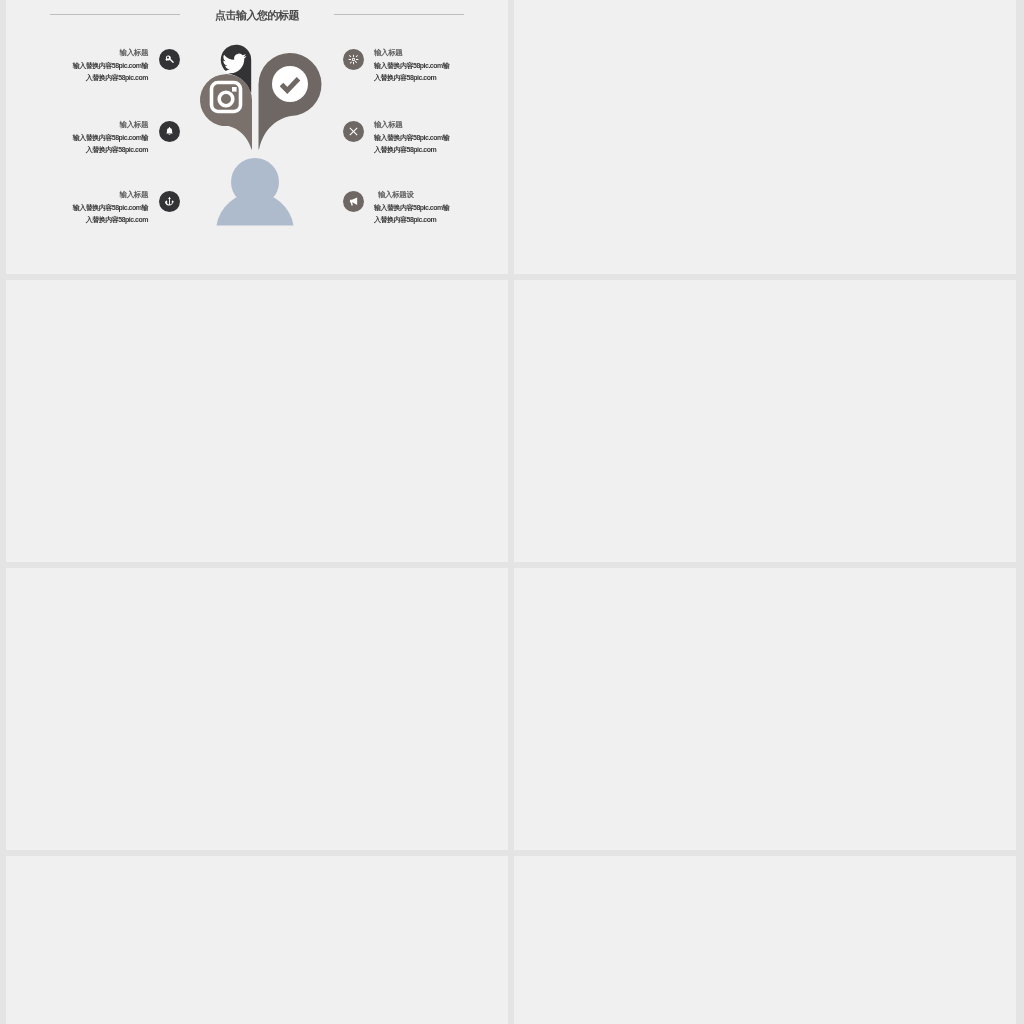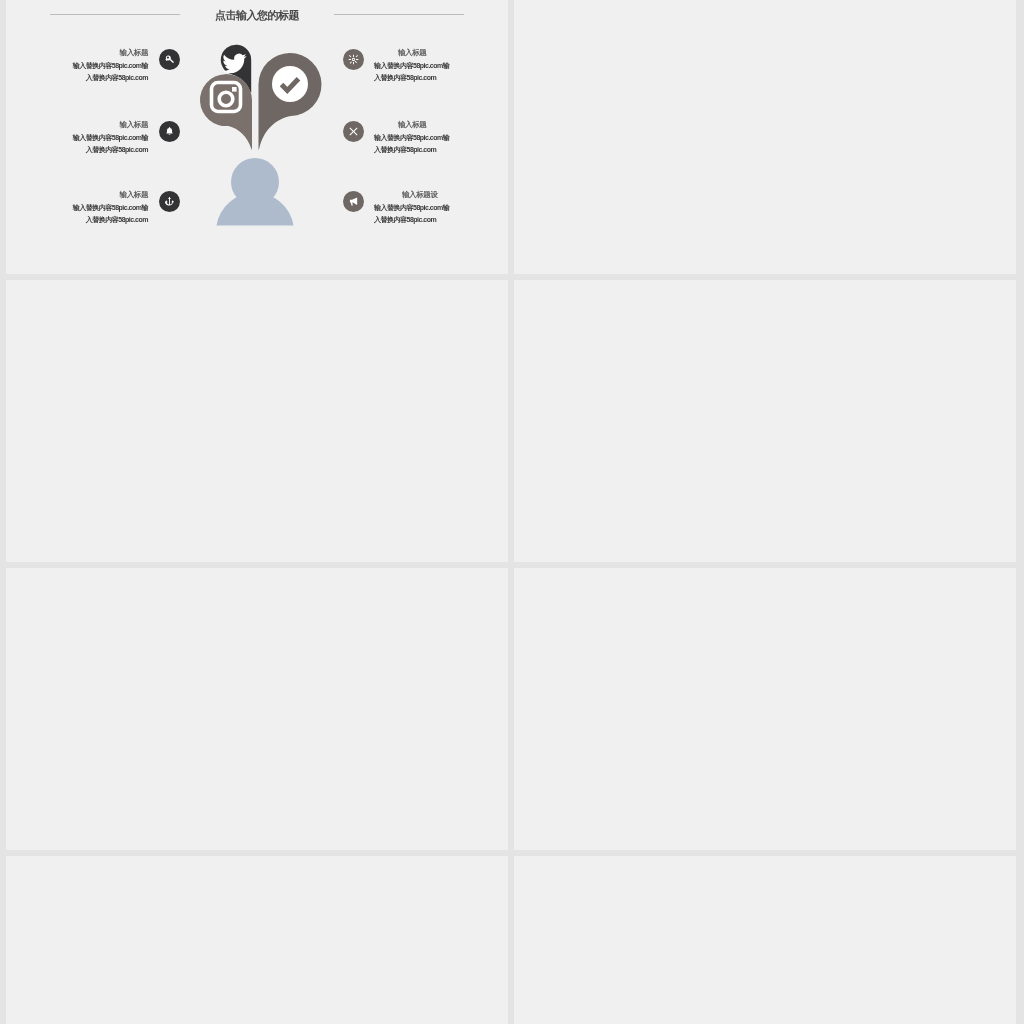--- a/index.html
+++ b/index.html
@@ -19,21 +19,21 @@
   .trule.l{left:44px;width:130px;}
   .trule.r{right:44px;width:130px;}
 
   
   #s1 .ico{position:absolute;width:21px;height:21px;border-radius:50%;
            display:flex;align-items:center;justify-content:center;}
   #s1 .ico.dk{background:#333335;}
   #s1 .ico.md{background:#6f6763;}
   #s1 .ico svg{width:11px;height:11px;fill:#fff;}
   #s1 .lbl{position:absolute;font-size:7.5px;font-weight:bold;color:#5d5d5f;
-           letter-spacing:-0.4px;white-space:nowrap;margin-left:24px;}
+           letter-spacing:-0.4px;white-space:nowrap;}
   #s1 .bd{position:absolute;font-size:7px;font-weight:bold;color:#3b3b3d;
           letter-spacing:-0.5px;white-space:nowrap;line-height:11.6px;}
   #s1 .L .lbl,#s1 .L .bd{text-align:right;}
   #s1 .pinwrap{position:absolute;left:0;top:0;width:502px;height:282px;}
 </style>
 </head>
 <body>
 
 <div class="grid">
   <div class="slide c1 r1" id="s1">

